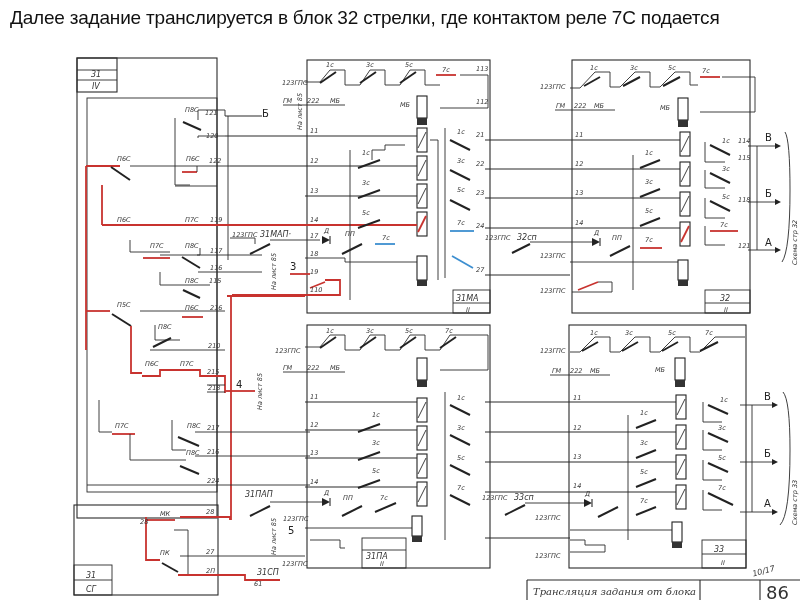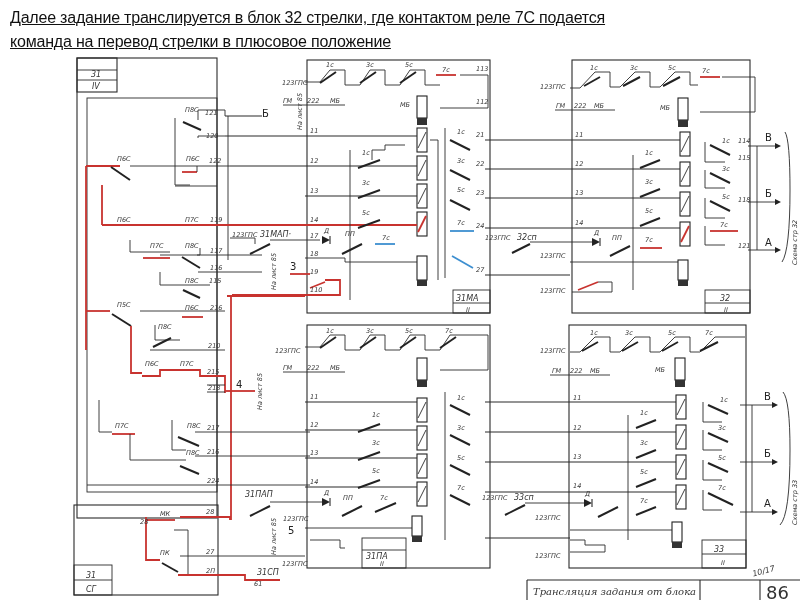--- a/index.html
+++ b/index.html
@@ -1,38 +1,37 @@
 <!DOCTYPE html>
 <html><head>
 <meta charset="utf-8">
 <style>
   html,body{margin:0;padding:0;background:#ffffff;}
   body{width:800px;height:600px;overflow:hidden;position:relative;font-family:"Liberation Sans",sans-serif;}
-  .caption{position:absolute;left:10px;top:6px;width:780px;font-size:16px;line-height:24px;color:#111;letter-spacing:-0.2px;text-decoration:underline;}
+  .caption{position:absolute;left:10px;top:6px;width:780px;font-size:19px;line-height:24px;color:#111;letter-spacing:-0.2px;}
   svg{position:absolute;left:0;top:0;}
   .w{stroke:#2a2a2a;stroke-width:1.1;fill:none;}
   .wt{stroke:#2a2a2a;stroke-width:0.9;fill:none;}
   .r{stroke:#c8332f;stroke-width:1.8;fill:none;}
   .b{stroke:#3d8fd0;stroke-width:1.8;fill:none;}
   .sw{stroke:#222;stroke-width:2;fill:none;}
   .lbl{font-family:"DejaVu Sans",sans-serif;font-size:6.5px;font-style:italic;fill:#333;}
   .lblm{font-family:"DejaVu Sans",sans-serif;font-size:8px;font-style:italic;fill:#333;}
   .big{font-family:"DejaVu Sans",sans-serif;font-size:10px;fill:#222;}
   .dot{fill:#222;}
   .coil{fill:#fff;stroke:#222;stroke-width:1.1;}
   .hatch{fill:#333;}
   .title{font-family:"DejaVu Serif",serif;font-style:italic;font-size:10px;fill:#333;}
   .sheet{font-family:"DejaVu Sans",sans-serif;font-size:18px;fill:#333;}
 </style>
 </head>
 <body>
 
 <div class="caption">
   <div>Далее задание транслируется в блок 32 стрелки, где контактом реле 7С подается</div>
-  <div>команда на перевод стрелки в плюсовое положение</div>
 </div>
 
 <svg width="800" height="600" viewBox="0 0 800 600">
 
   <g>
     <rect x="77" y="58" width="140" height="460" class="w"></rect>
     <rect x="77" y="58" width="40" height="34" class="w"></rect>
     <line x1="77" y1="70" x2="117" y2="70" class="wt"></line>
     <line x1="77" y1="80" x2="117" y2="80" class="wt"></line>
     <text x="91" y="77" class="lblm">31</text>

